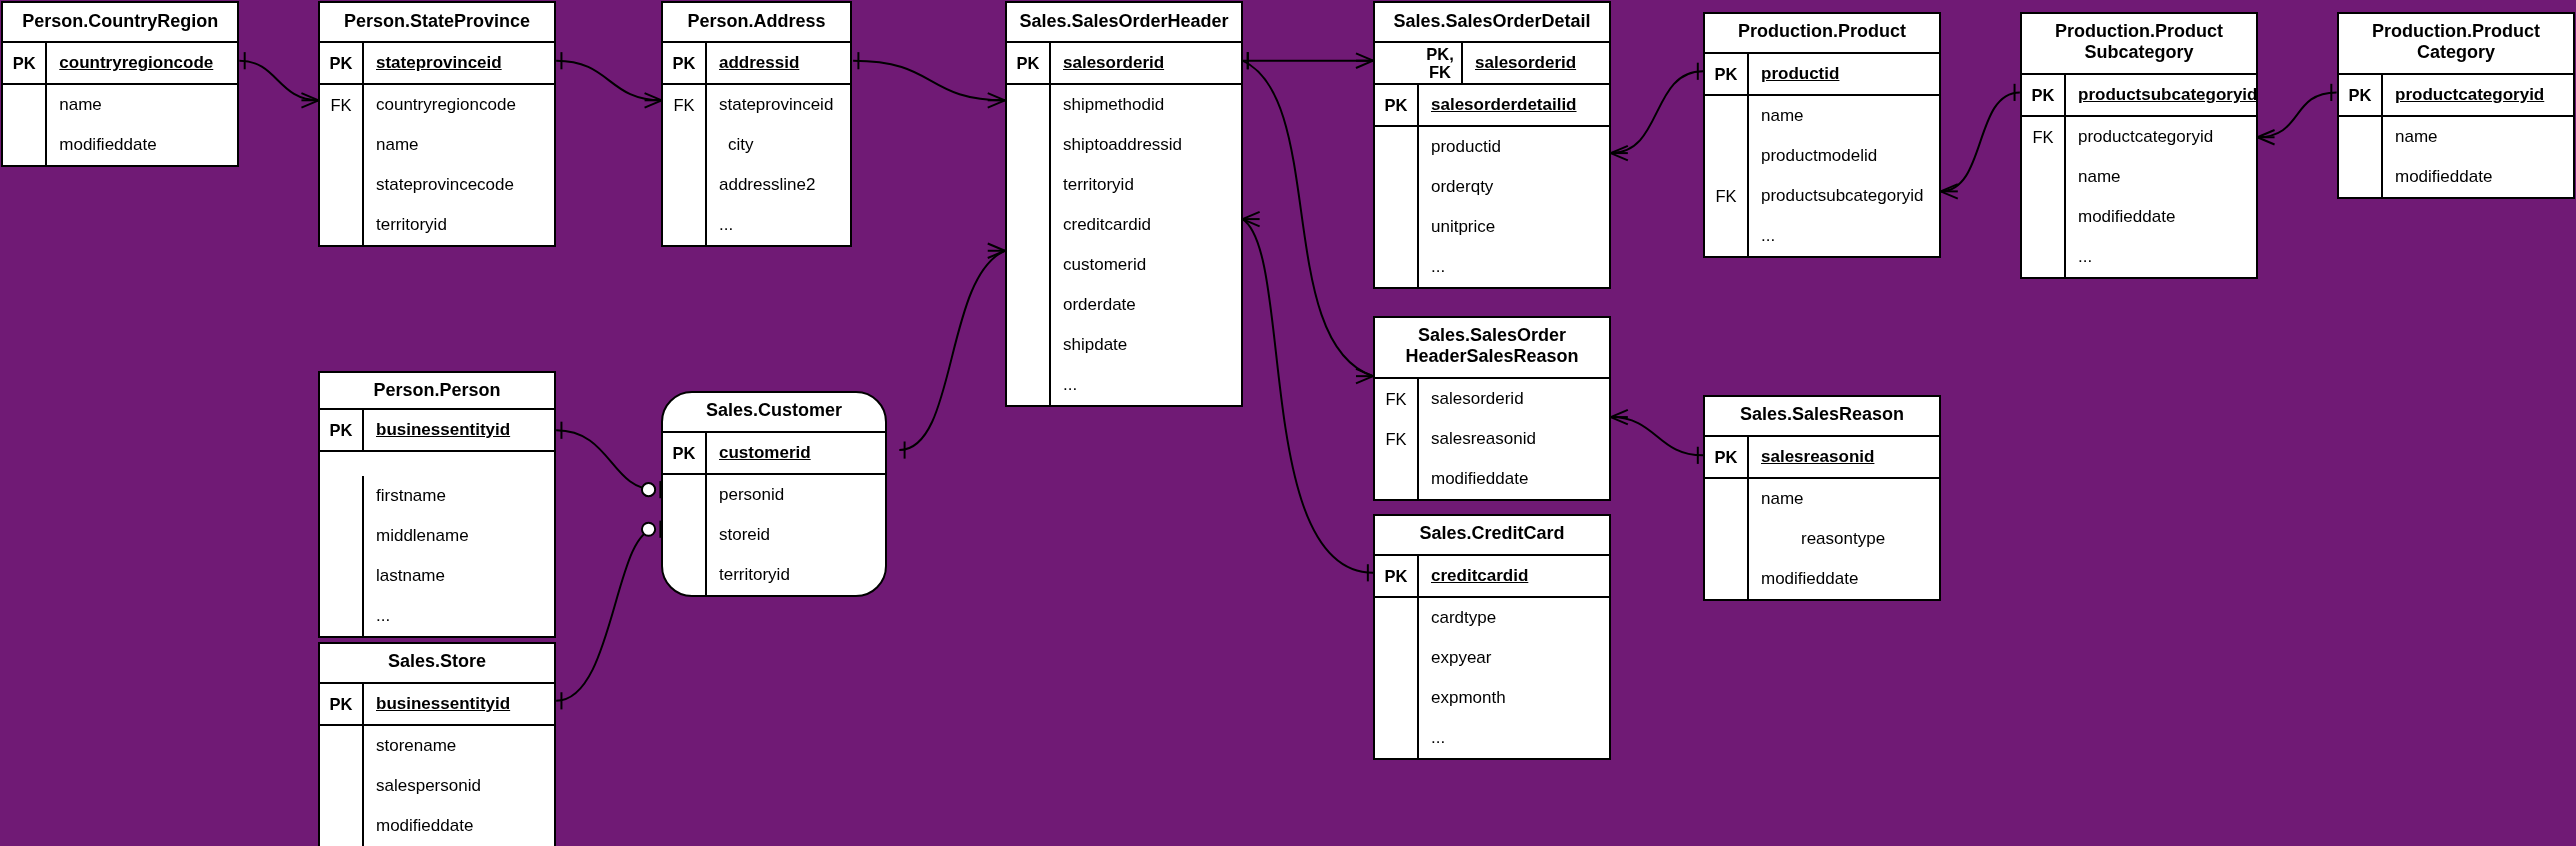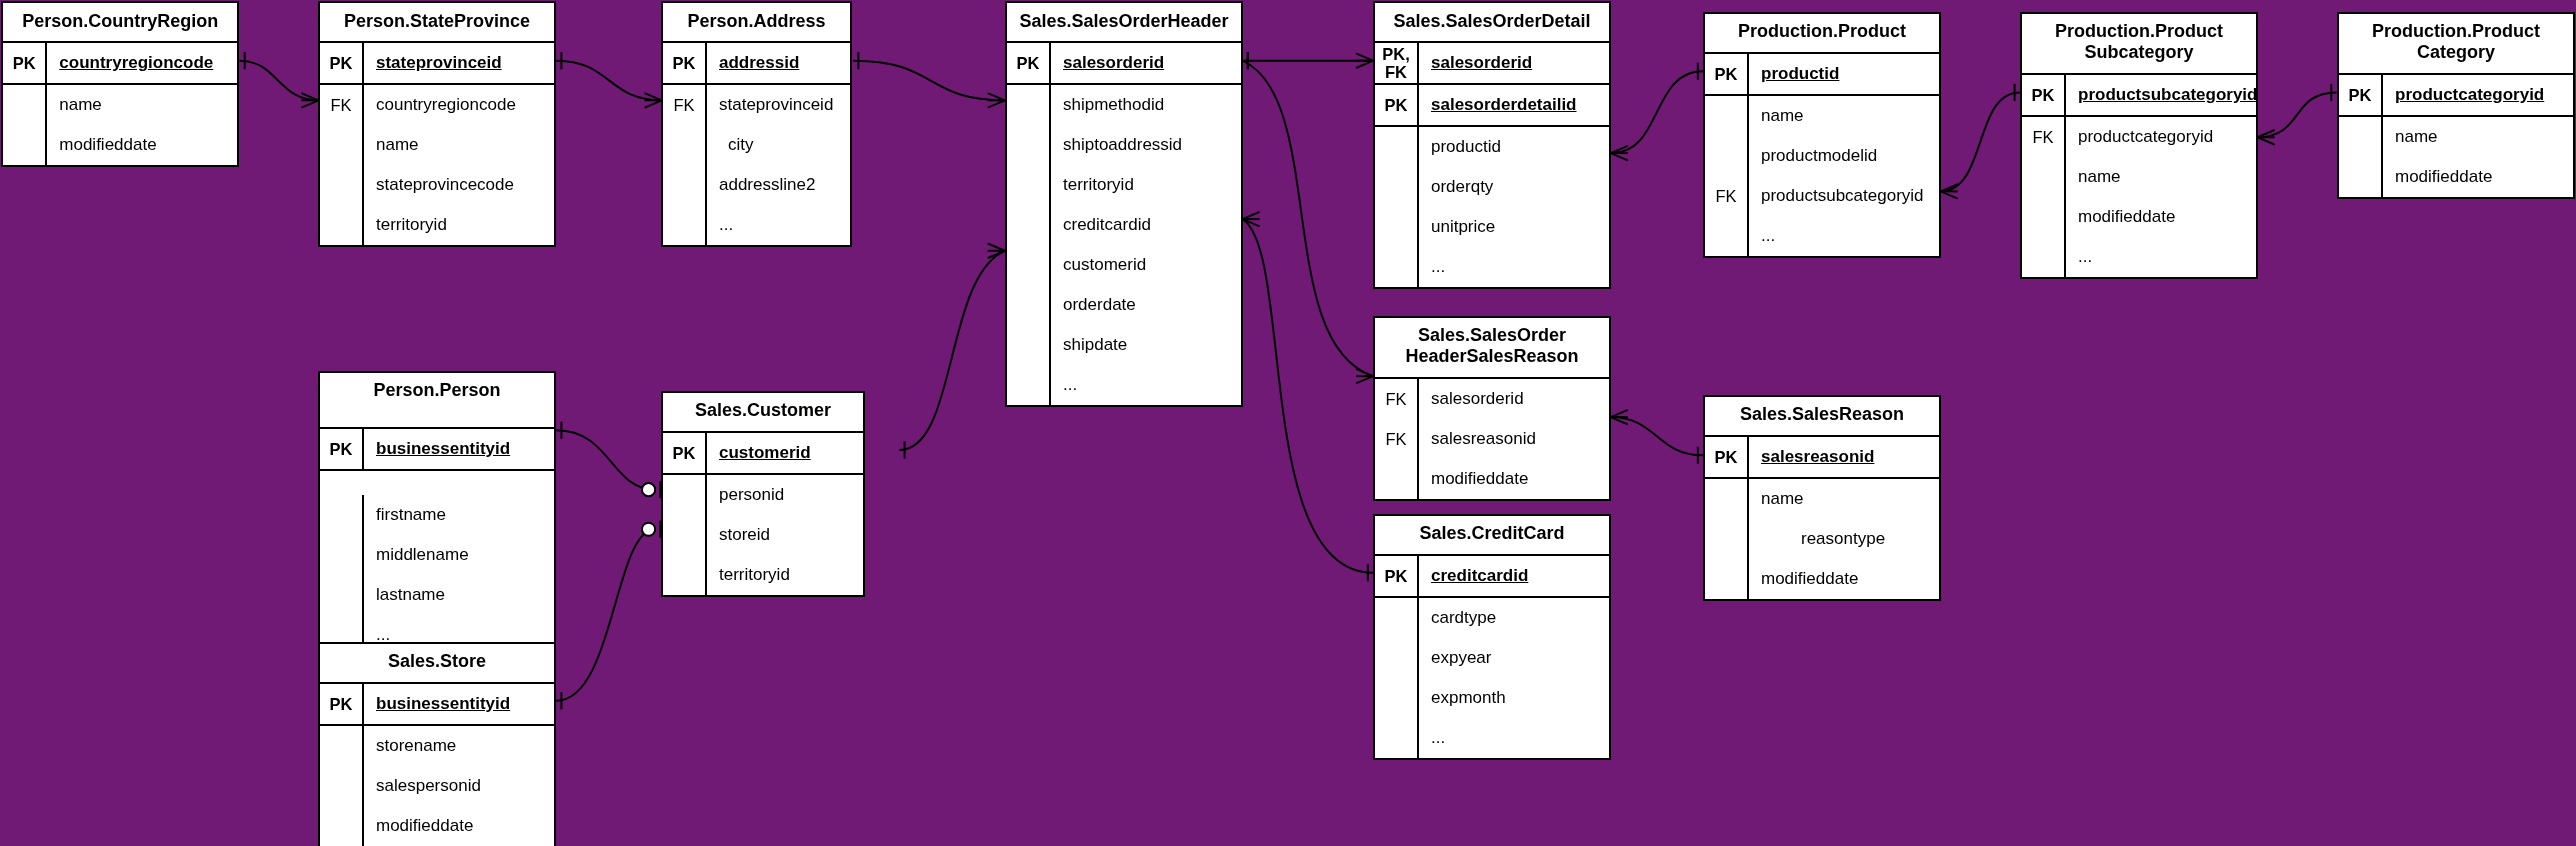--- a/index.html
+++ b/index.html
@@ -298,21 +298,21 @@
           </div>
           <div class="attr-row" style="height: 40px;">
             <div class="attr-key"></div>
             <div class="attr-name">...</div>
           </div>
         </div>
       </div>
       <div class="entity" style="left: 1373px; top: 1.3px; width: 238px;">
         <div class="entity-title" style="height: 40px;">Sales.SalesOrderDetail</div>
         <div class="section divided">
-          <div class="attr-row" style="height: 40px;">
+          <div class="attr-row" style="height: 40px; padding-left: 44px;">
             <div class="attr-key pk">PK,
 FK</div>
             <div class="attr-name pkname">salesorderid</div>
           </div>
         </div>
         <div class="section divided">
           <div class="attr-row" style="height: 40px;">
             <div class="attr-key pk">PK</div>
             <div class="attr-name pkname">salesorderdetailid</div>
           </div>
@@ -473,21 +473,21 @@
             <div class="attr-key"></div>
             <div class="attr-name">expmonth</div>
           </div>
           <div class="attr-row" style="height: 40px;">
             <div class="attr-key"></div>
             <div class="attr-name">...</div>
           </div>
         </div>
       </div>
       <div class="entity" style="left: 318px; top: 371px; width: 238px;">
-        <div class="entity-title" style="height: 56px;">Person.Person</div>
+        <div class="entity-title" style="height: 37px;">Person.Person</div>
         <div class="section divided">
           <div class="attr-row" style="height: 40px;">
             <div class="attr-key pk">PK</div>
             <div class="attr-name pkname">businessentityid</div>
           </div>
         </div>
         <div class="section">
           <div class="attr-row" style="height: 40px; margin-top: 24px;">
             <div class="attr-key"></div>
             <div class="attr-name">firstname</div>
@@ -499,21 +499,21 @@
           <div class="attr-row" style="height: 40px;">
             <div class="attr-key"></div>
             <div class="attr-name">lastname</div>
           </div>
           <div class="attr-row" style="height: 40px;">
             <div class="attr-key"></div>
             <div class="attr-name">...</div>
           </div>
         </div>
       </div>
-      <div class="entity" style="left: 661px; top: 391px; width: 204px;">
+      <div class="entity" style="left: 661px; top: 391px; width: 226px; border-radius: 31px;">
         <div class="entity-title" style="height: 40px;">Sales.Customer</div>
         <div class="section divided">
           <div class="attr-row" style="height: 40px;">
             <div class="attr-key pk">PK</div>
             <div class="attr-name pkname">customerid</div>
           </div>
         </div>
         <div class="section">
           <div class="attr-row" style="height: 40px;">
             <div class="attr-key"></div>

